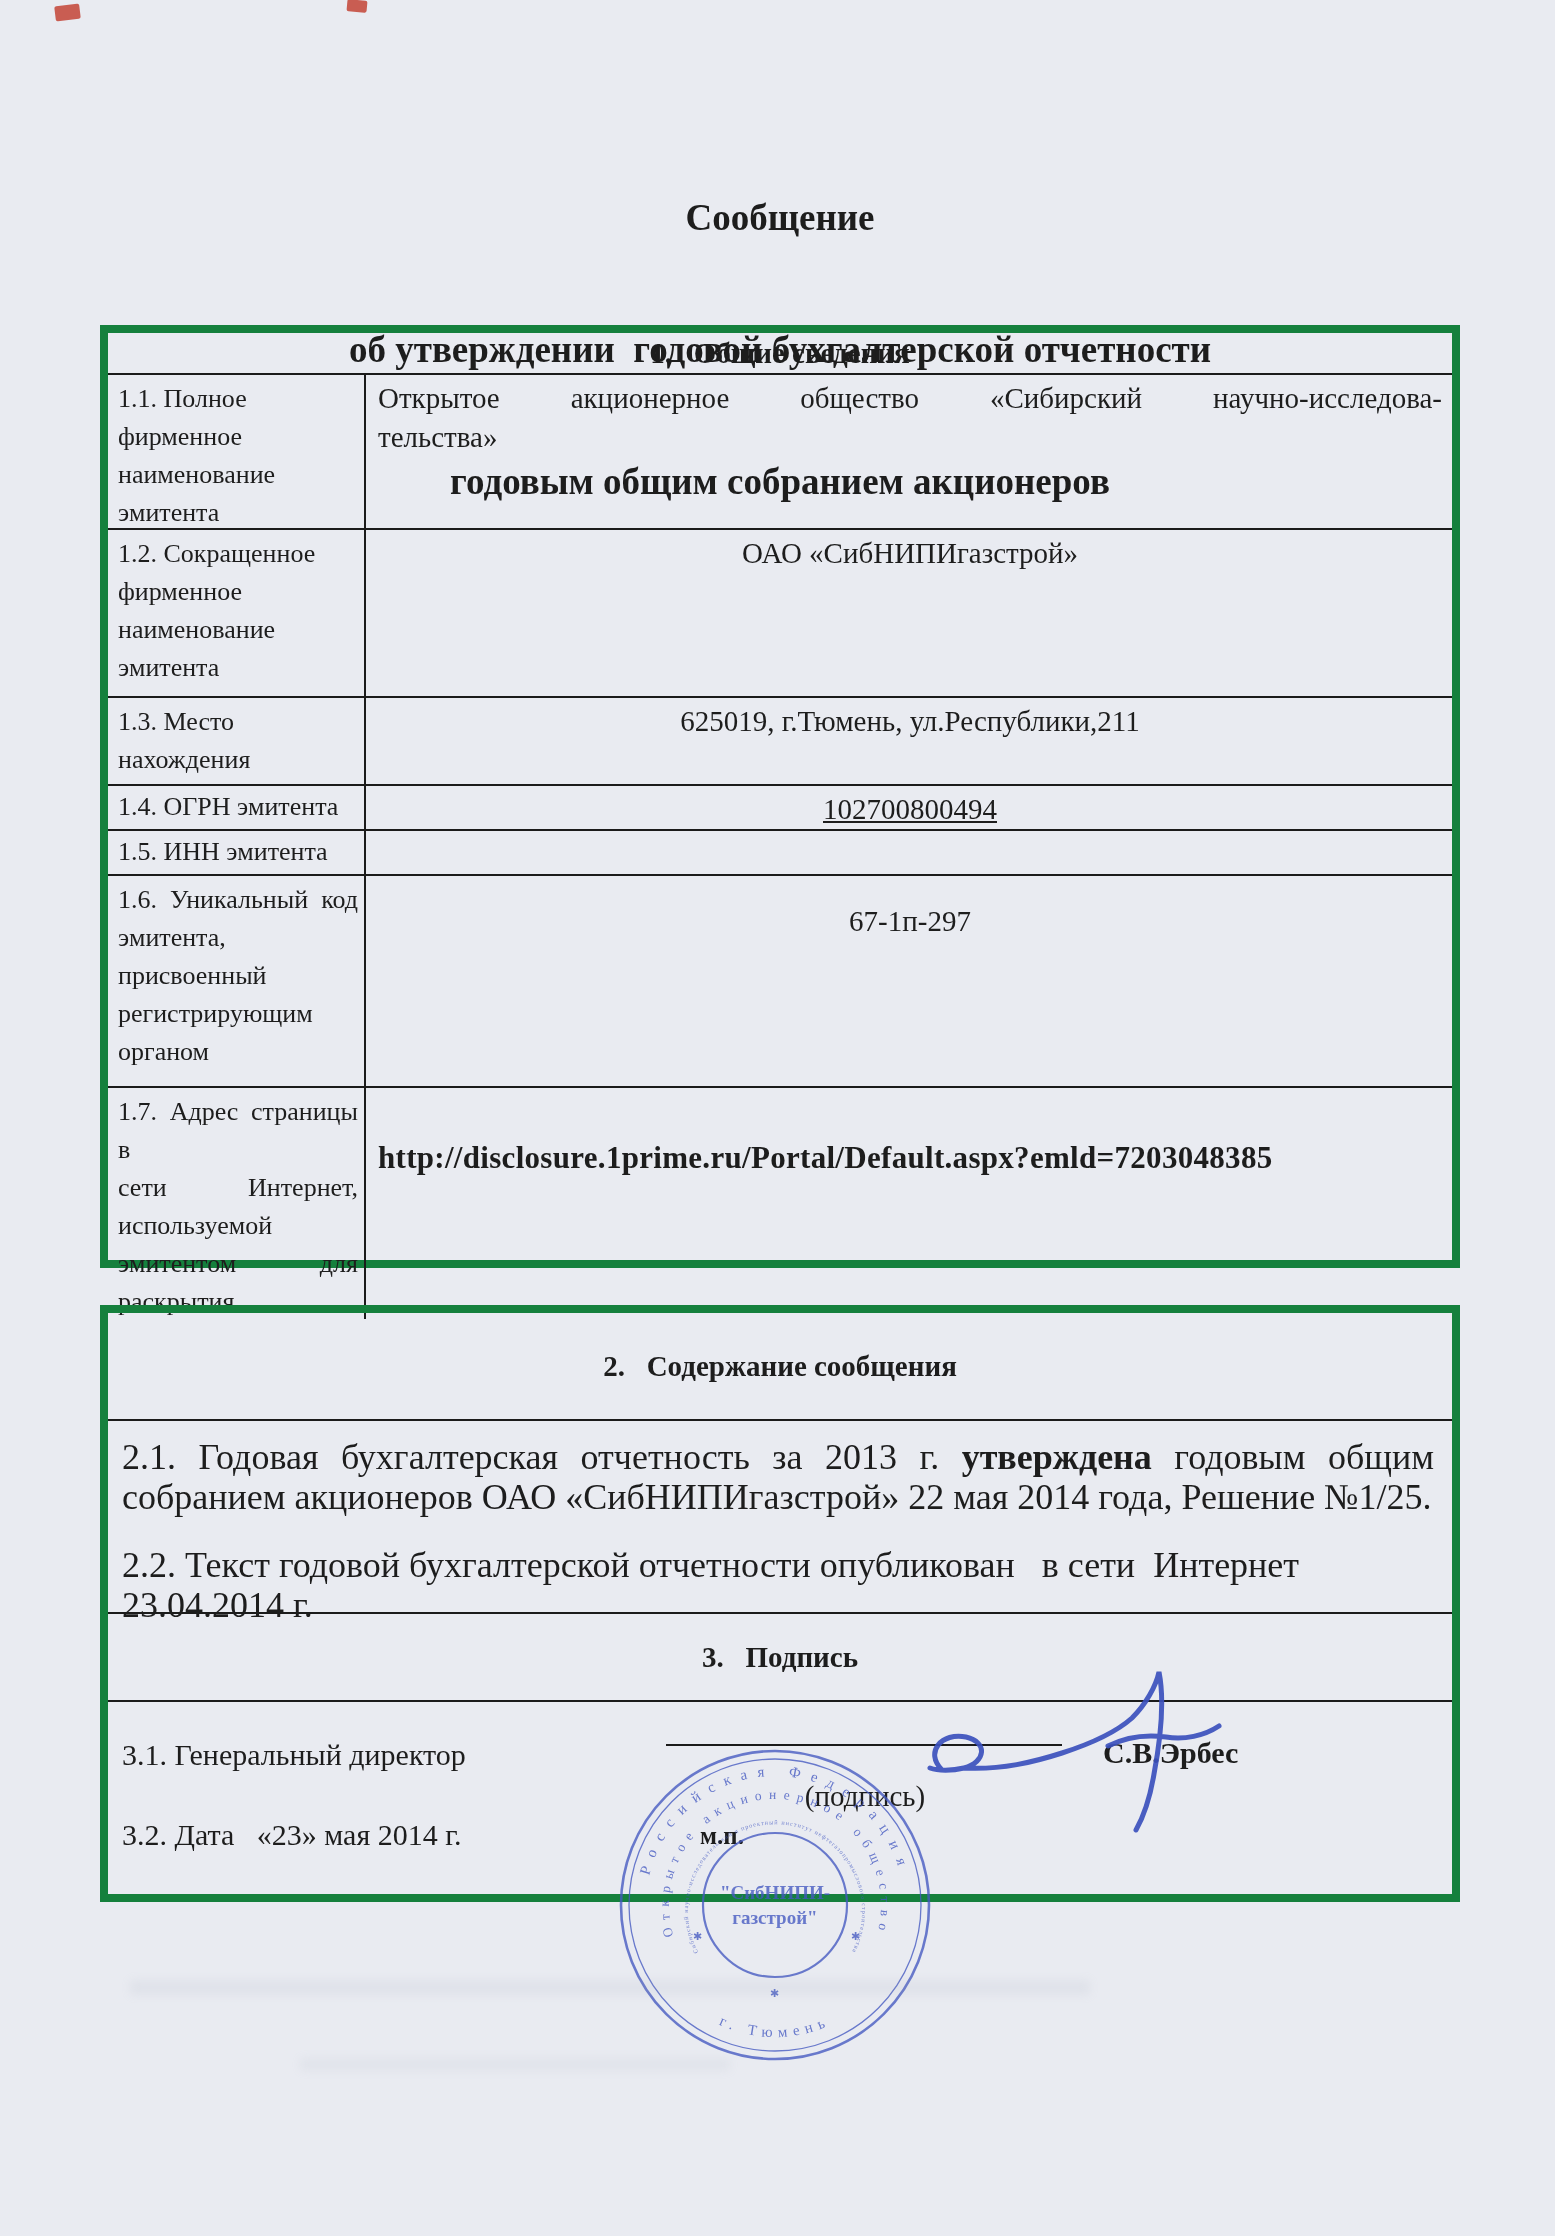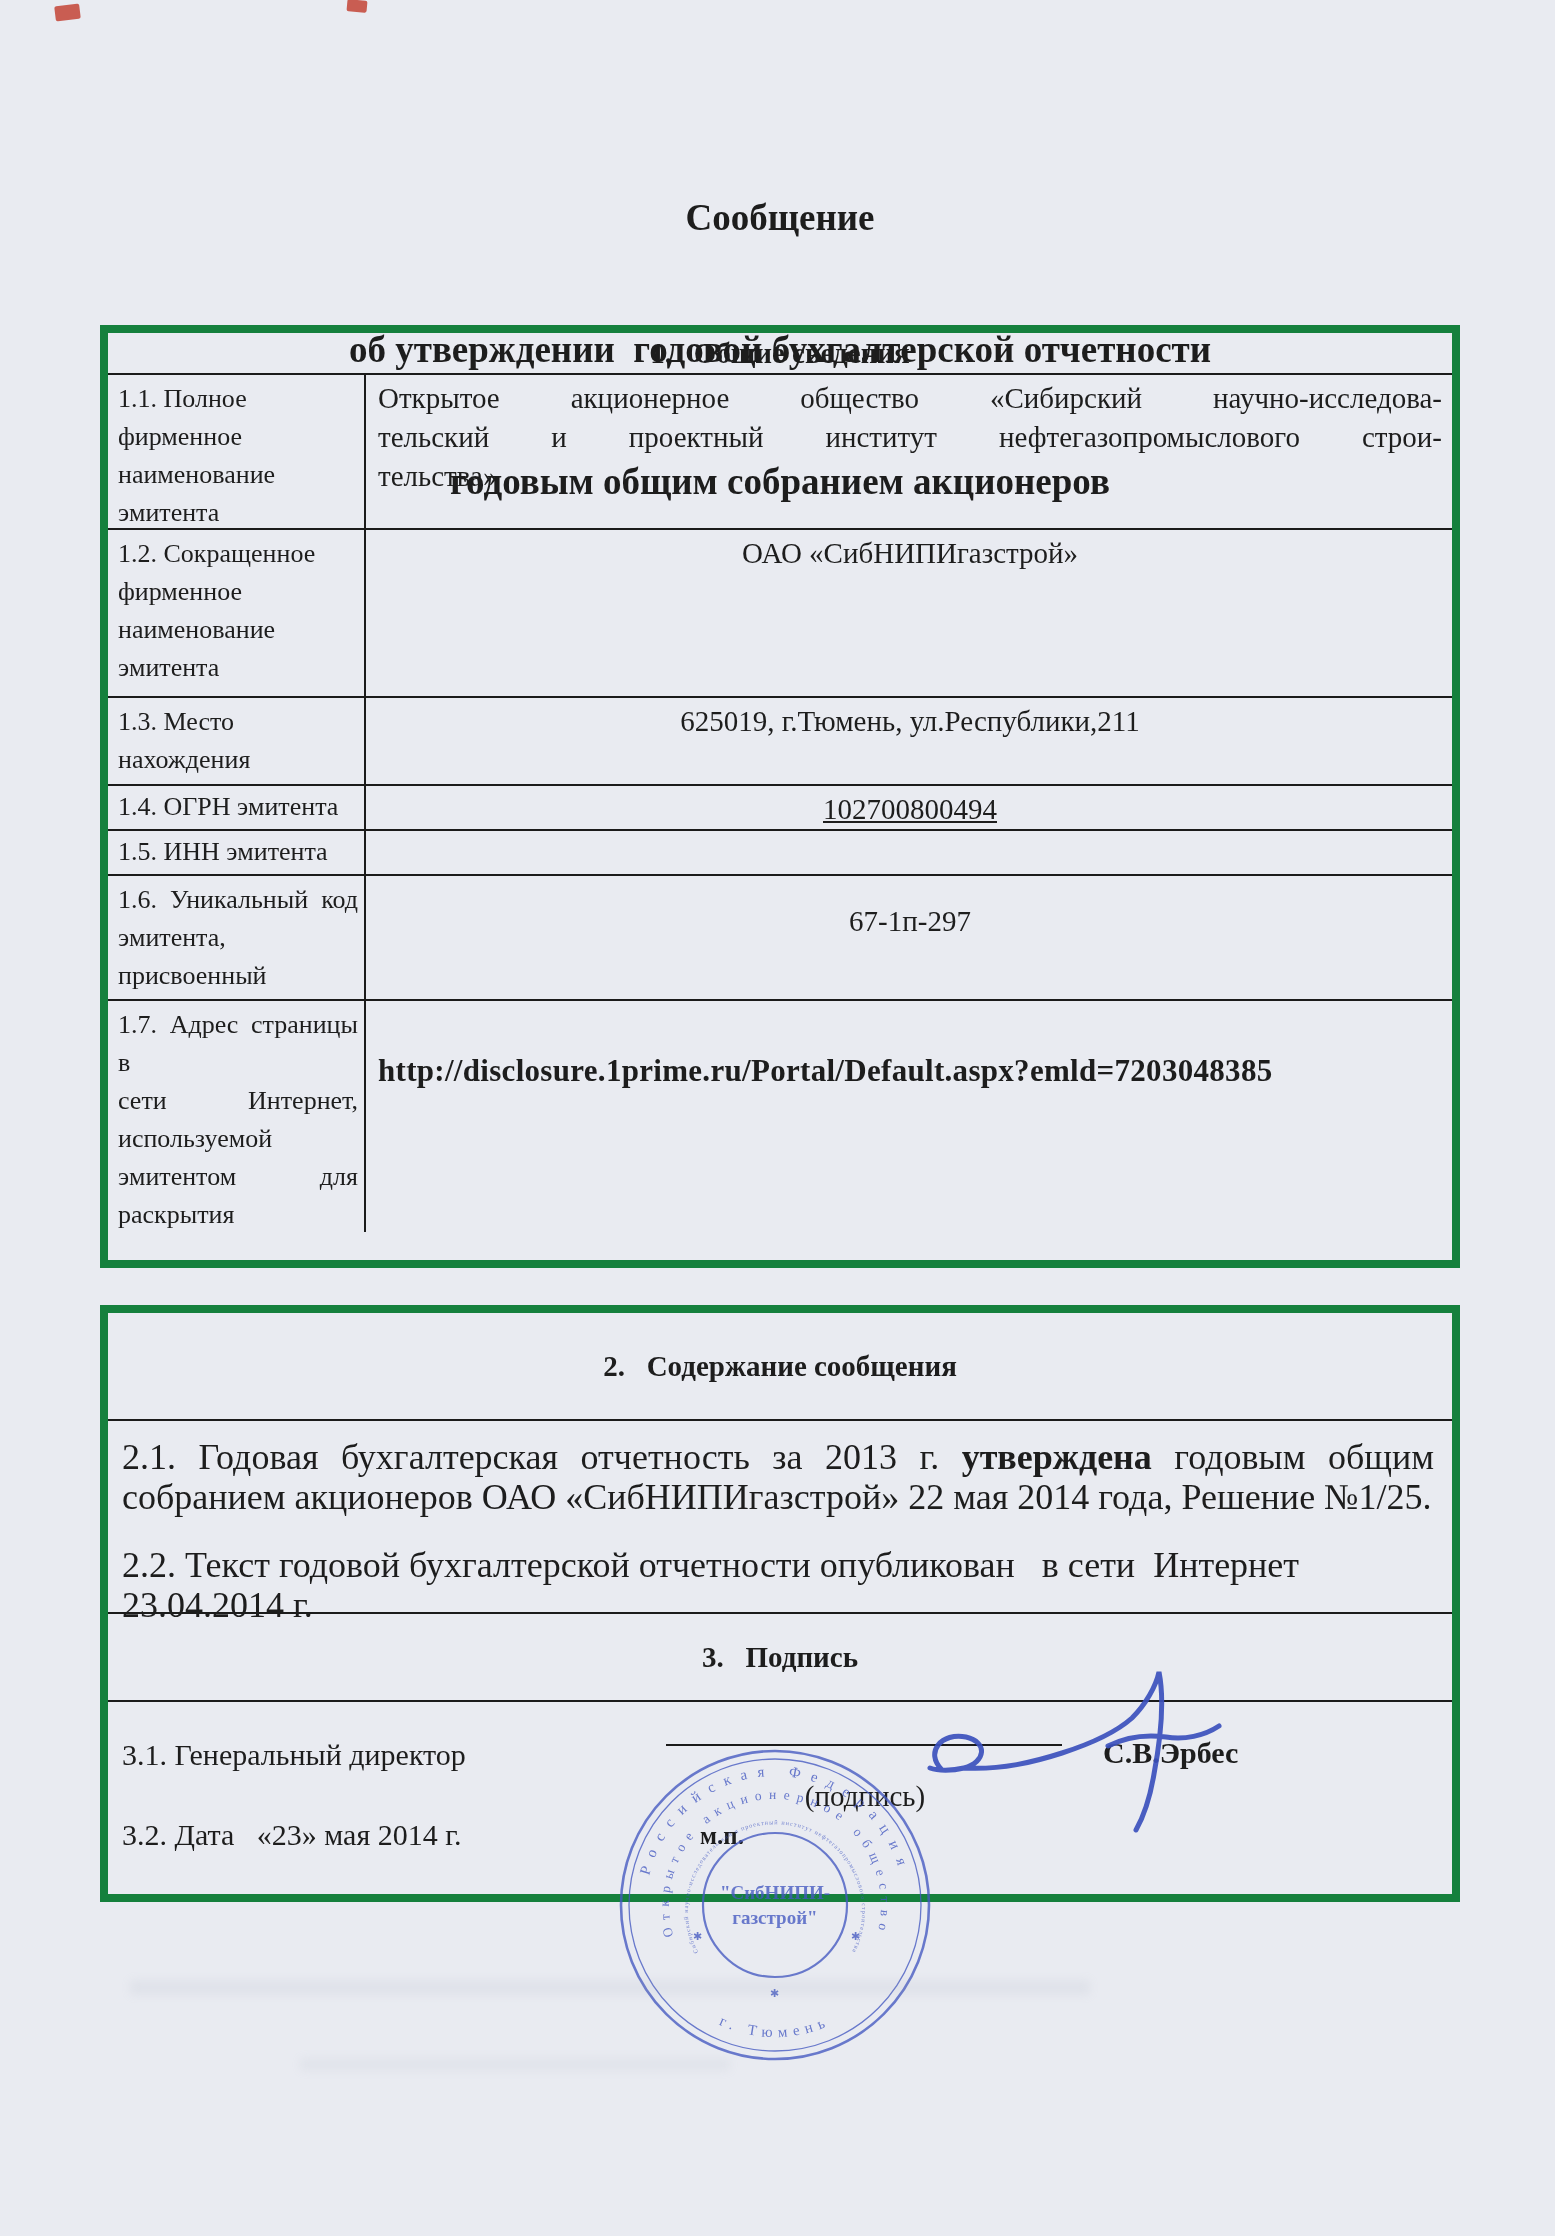--- a/index.html
+++ b/index.html
@@ -31,21 +31,21 @@
   .t1 .thead{height:42px;}
   .trow{display:flex;border-bottom:2px solid #1b1b1b;overflow:hidden;}
   .trow:last-child{border-bottom:none;}
   .tlabel{width:258px;border-right:2px solid #1b1b1b;font-size:26px;line-height:38px;
           padding:5px 6px 0 10px;}
   .tvalue{flex:1;font-size:29px;line-height:39px;padding:4px 10px 0 12px;}
   .ln{white-space:pre-wrap;}
   .ln.j{text-align:justify;text-align-last:justify;white-space:normal;}
   .v-center{text-align:center;}
   .r11{height:155px;} .r12{height:168px;} .r13{height:88px;}
-  .r14{height:45px;}  .r15{height:45px;}  .r16{height:125px;justify-content:center;} .r17{height:231px;}
+  .r14{height:45px;}  .r15{height:45px;}  .r16{height:212px;justify-content:center;} .r17{height:231px;}
   .r14 .tlabel,.r15 .tlabel{padding-top:2px;}
   .r14 .tvalue,.r15 .tvalue{padding-top:4px;text-decoration:underline;}
   .r16 .tvalue{padding-top:26px;}
   .r17 .tvalue{padding-top:50px;font-weight:bold;font-size:31px;letter-spacing:.3px;}
 
   
   .h2row{height:108px;}
   .c2row{height:193px;border-bottom:2px solid #1b1b1b;padding:16px 18px 0 14px;
          font-size:36px;line-height:40px;}
   .c2row p{text-align:justify;}
@@ -86,21 +86,20 @@
 
     <div class="trow r11">
       <div class="tlabel">
         <div class="ln">1.1. Полное</div>
         <div class="ln">фирменное</div>
         <div class="ln">наименование</div>
         <div class="ln">эмитента</div>
       </div>
       <div class="tvalue">
         <div class="ln j">Открытое акционерное общество «Сибирский научно-исследова-</div>
-        <div class="ln j">тельский и проектный институт нефтегазопромыслового строи-</div>
         <div class="ln">тельства»</div>
       </div>
     </div>
 
     <div class="trow r12">
       <div class="tlabel">
         <div class="ln">1.2. Сокращенное</div>
         <div class="ln">фирменное</div>
         <div class="ln">наименование</div>
         <div class="ln">эмитента</div>

